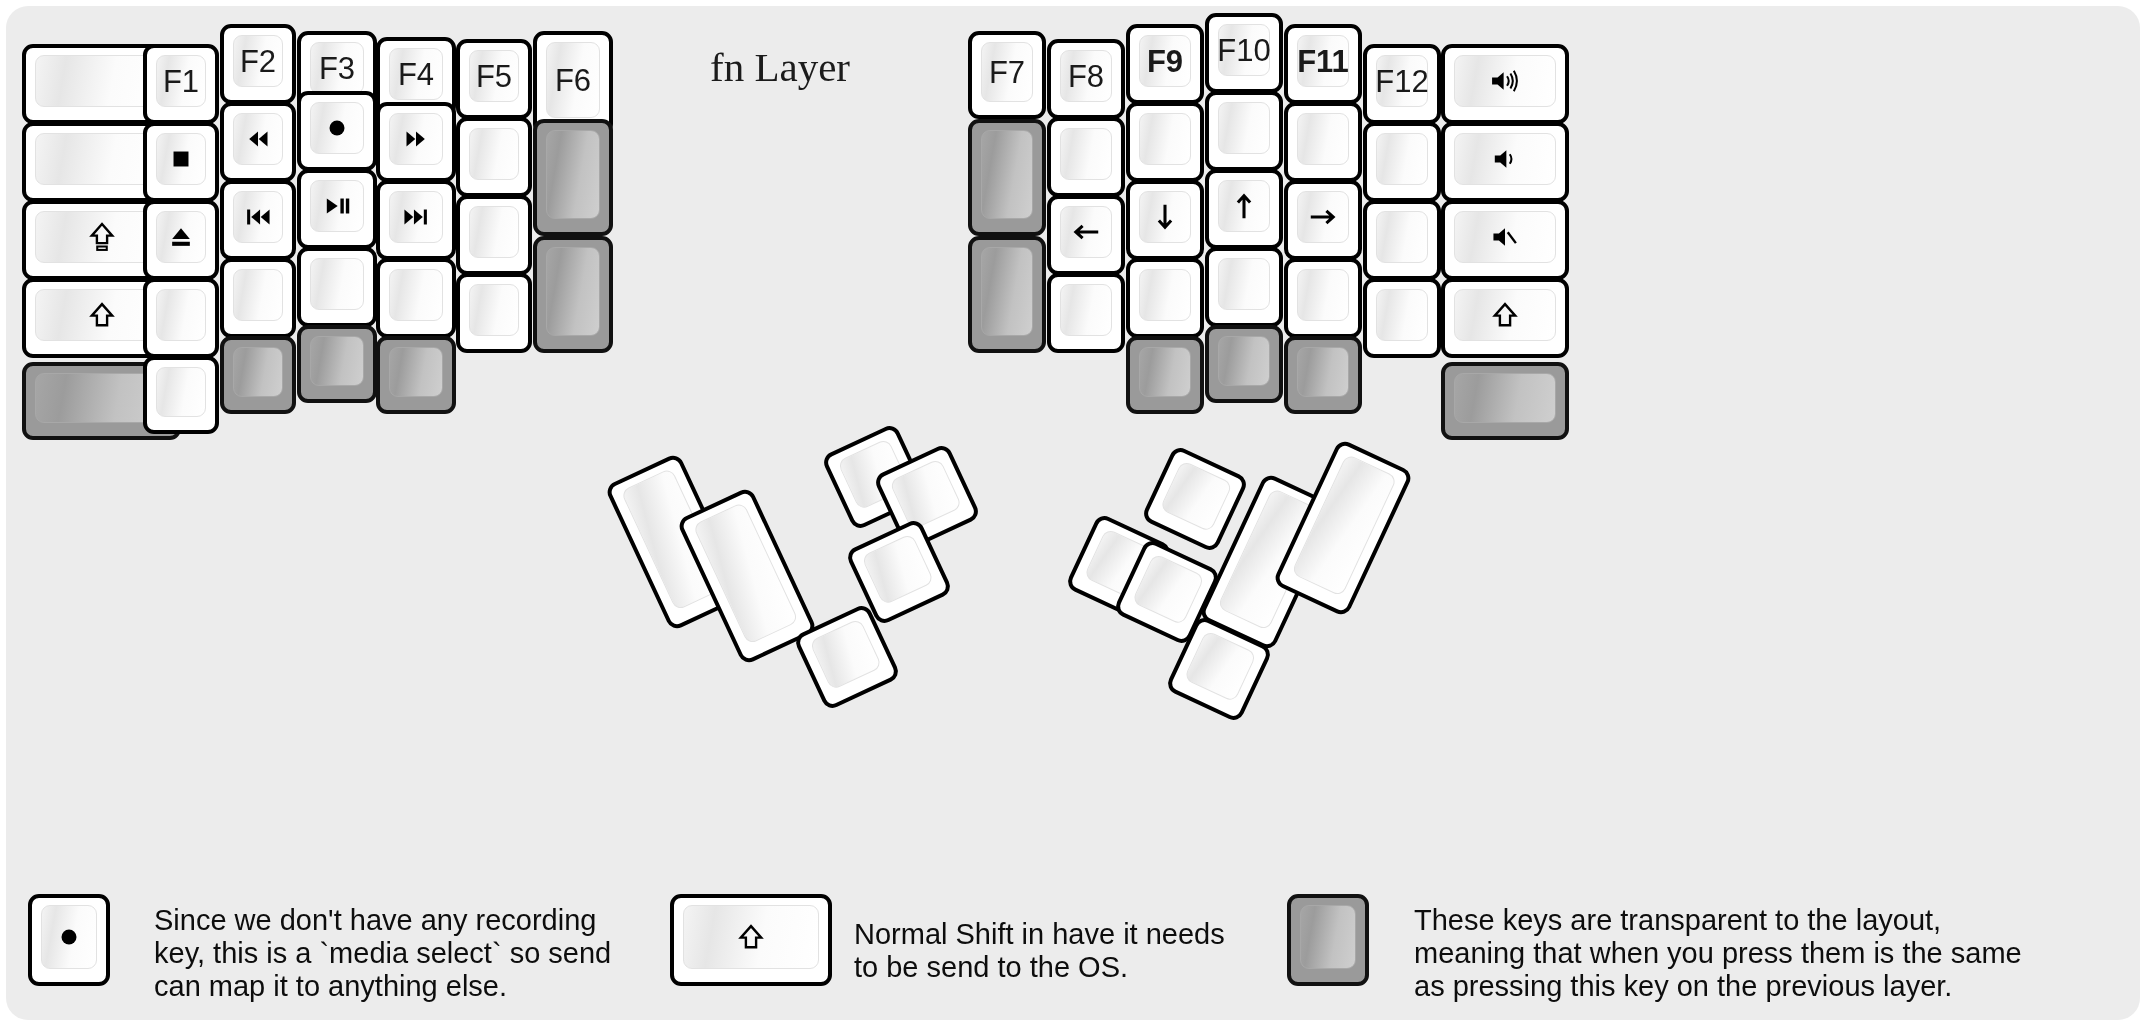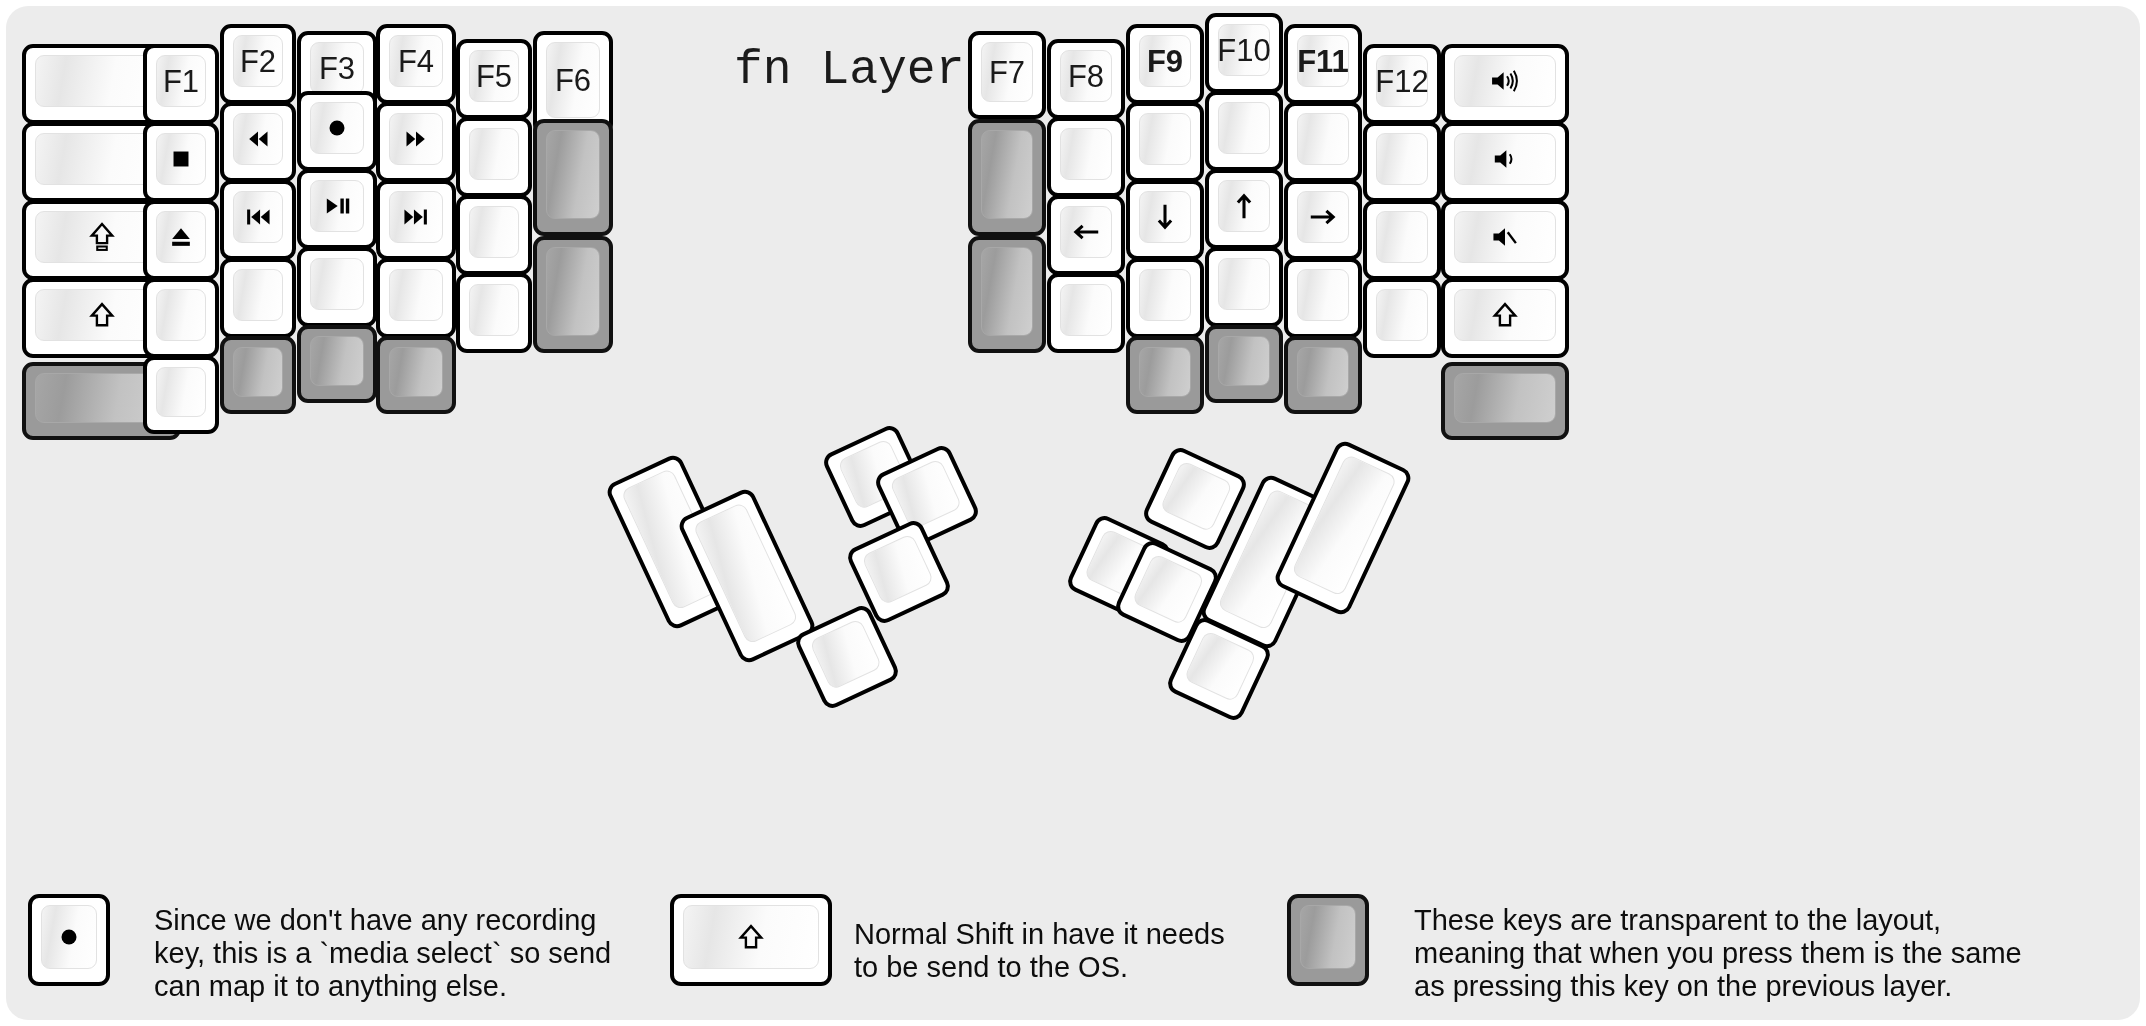--- a/index.html
+++ b/index.html
@@ -41,23 +41,23 @@
 
   
   .key.trans .cap{background:#9a9a9a;border-color:#111;}
   .key.trans .top{
     border:1px solid #a8a8a8;
     background:linear-gradient(100deg,#a6a6a6 0%,#9c9c9c 22%,#c2c2c2 62%,#cfcfcf 100%);
   }
 
   
   #title{
-    position:absolute;left:728px;top:37px;
-    font-size:48px;color:#1b1b1b;
-    font-family:Liberation Mono, monospace;
+    position:absolute;left:704px;top:37px;
+    font-size:41px;color:#1b1b1b;
+    font-family:Liberation Serif, serif;
     white-space:nowrap;
   }
   .legend-text{
     position:absolute;
     font-size:29px;line-height:33px;color:#0d0d0d;
     font-family:"Liberation Sans", sans-serif;
     white-space:pre-line;
   }
 
   
@@ -226,21 +226,21 @@
         <div class="key" style="left: 291px; top: 241px; width: 80px; height: 80px;">
           <div class="cap">
             <div class="top"></div>
           </div>
         </div>
         <div class="key trans" style="left: 291px; top: 319px; width: 80px; height: 78px;">
           <div class="cap">
             <div class="top"></div>
           </div>
         </div>
-        <div class="key" style="left: 370px; top: 18px; width: 80px; height: 80px;">
+        <div class="key" style="left: 370px; top: 31px; width: 80px; height: 80px;">
           <div class="cap">
             <div class="top">
               <span class="lbl">F4</span>
             </div>
           </div>
         </div>
         <div class="key" style="left: 370px; top: 96px; width: 80px; height: 80px;">
           <div class="cap">
             <div class="top">
               <span class="gly">

